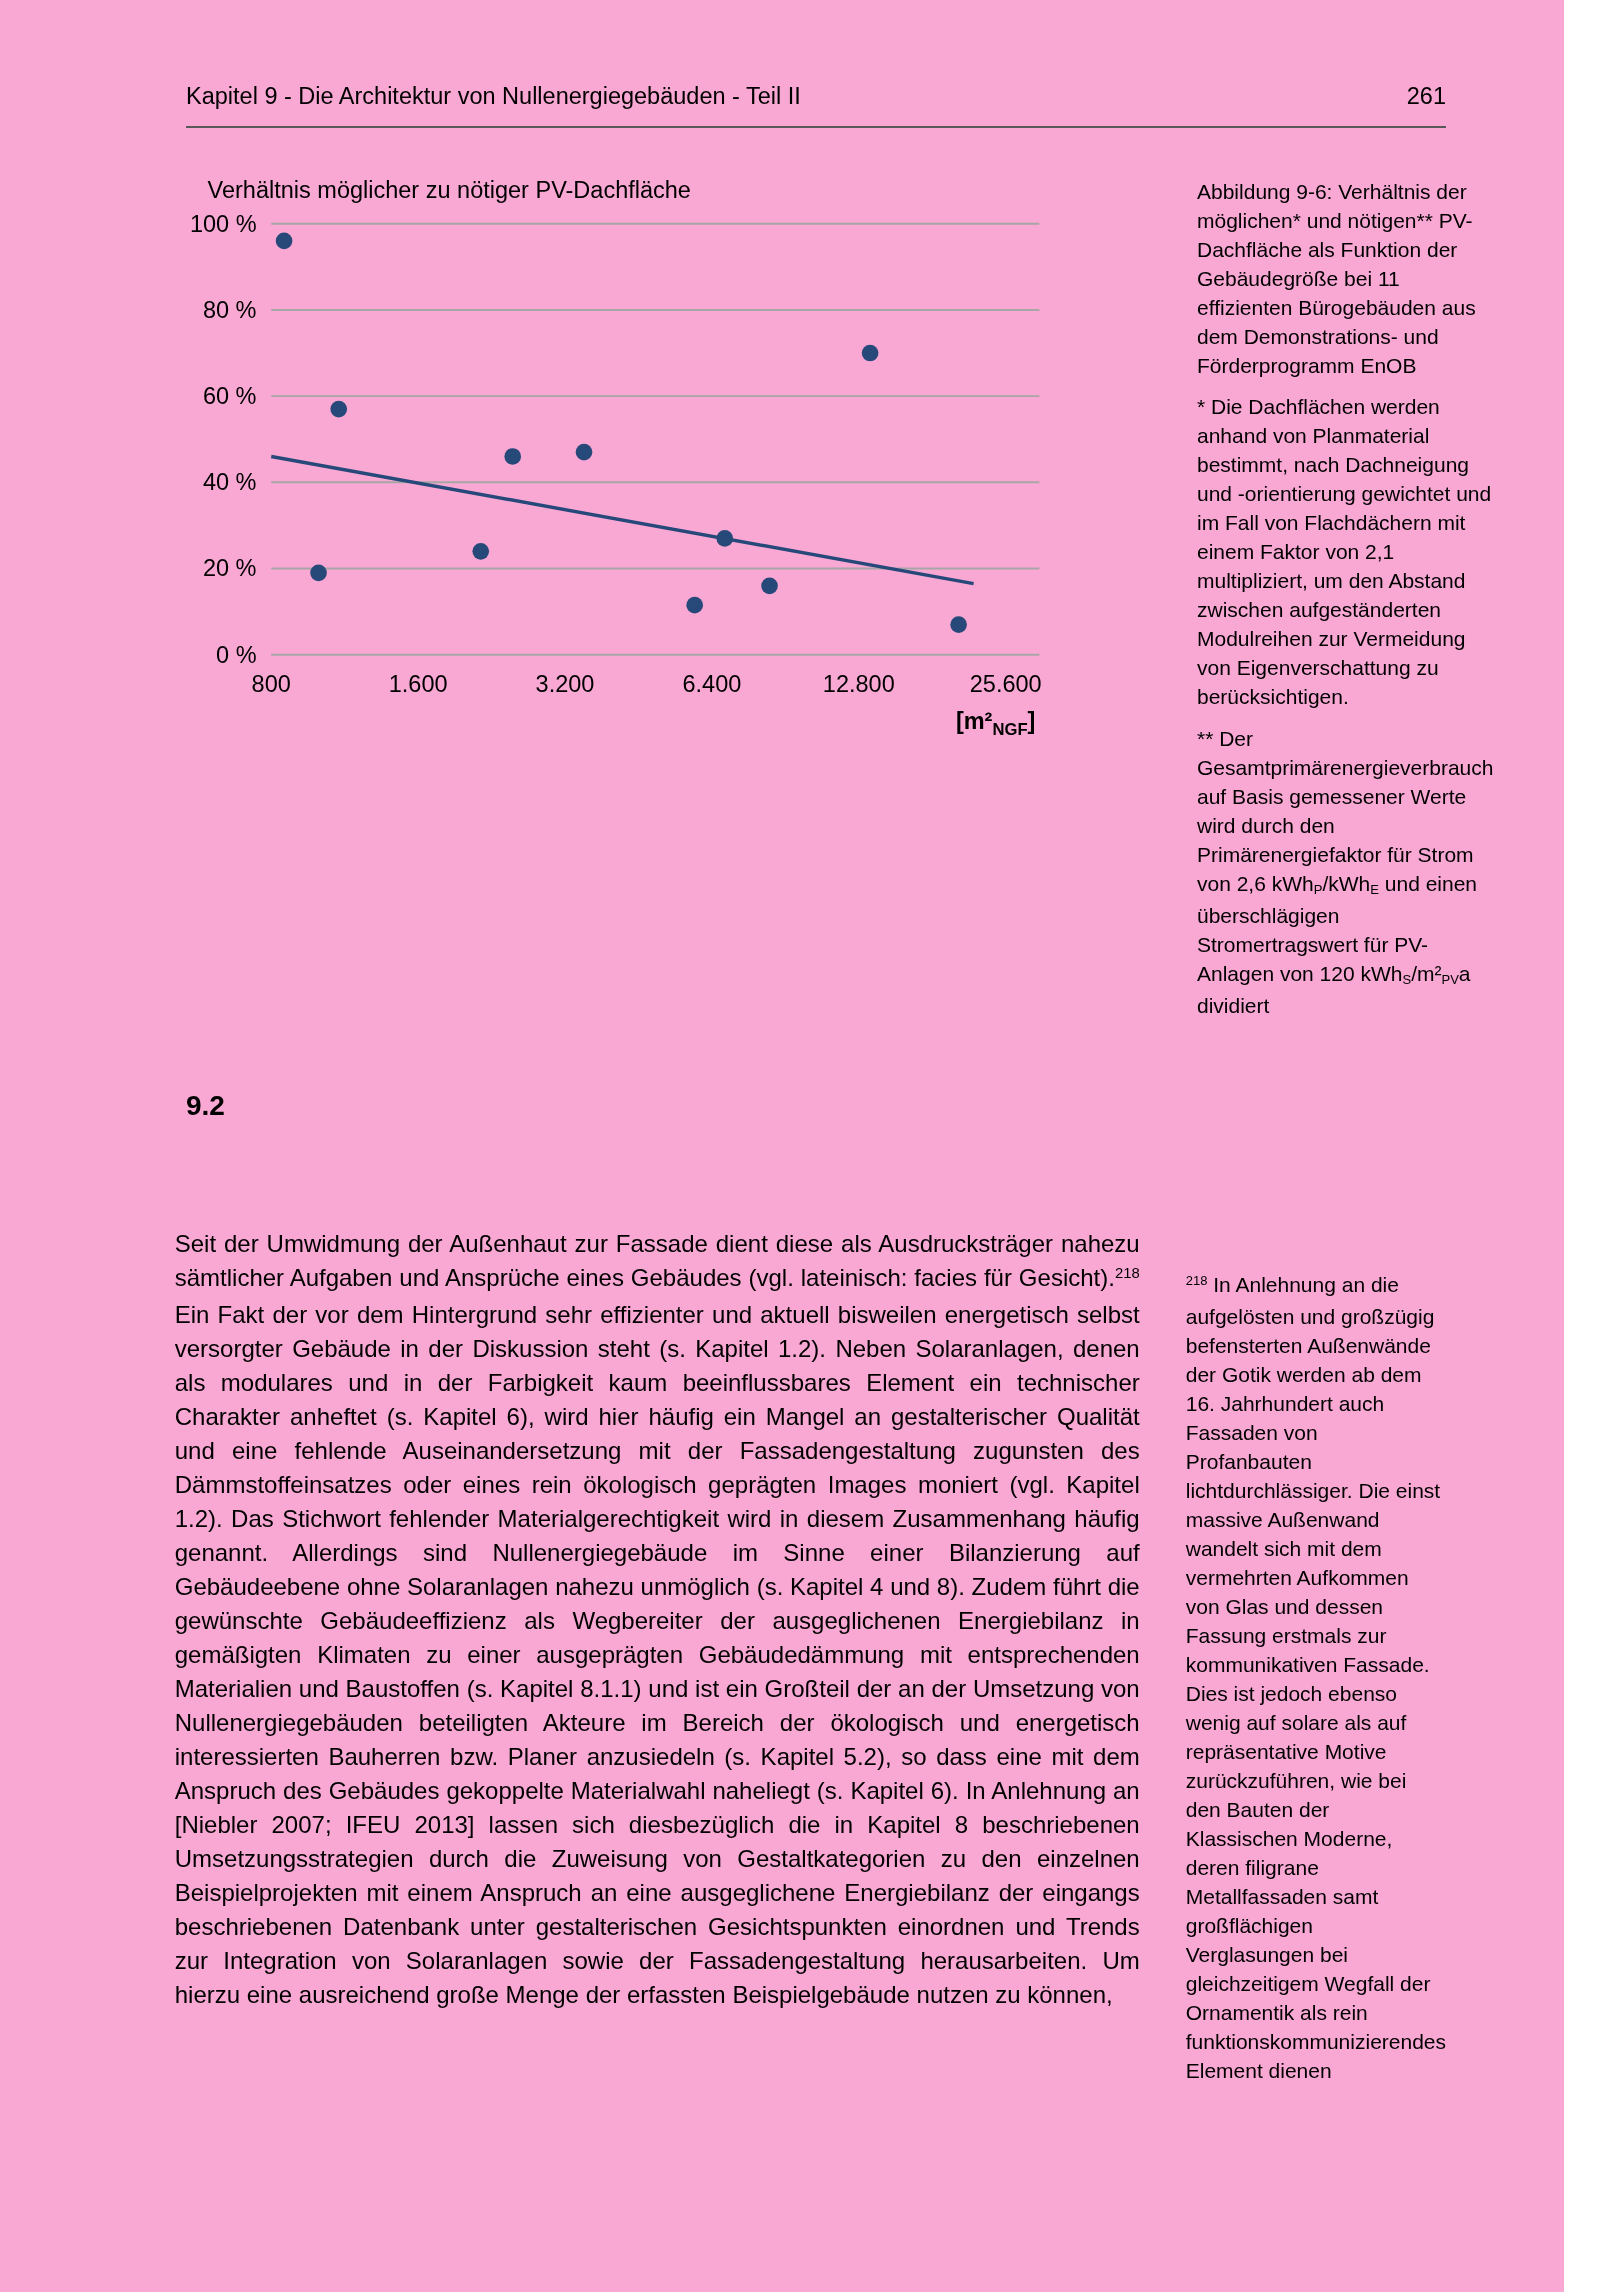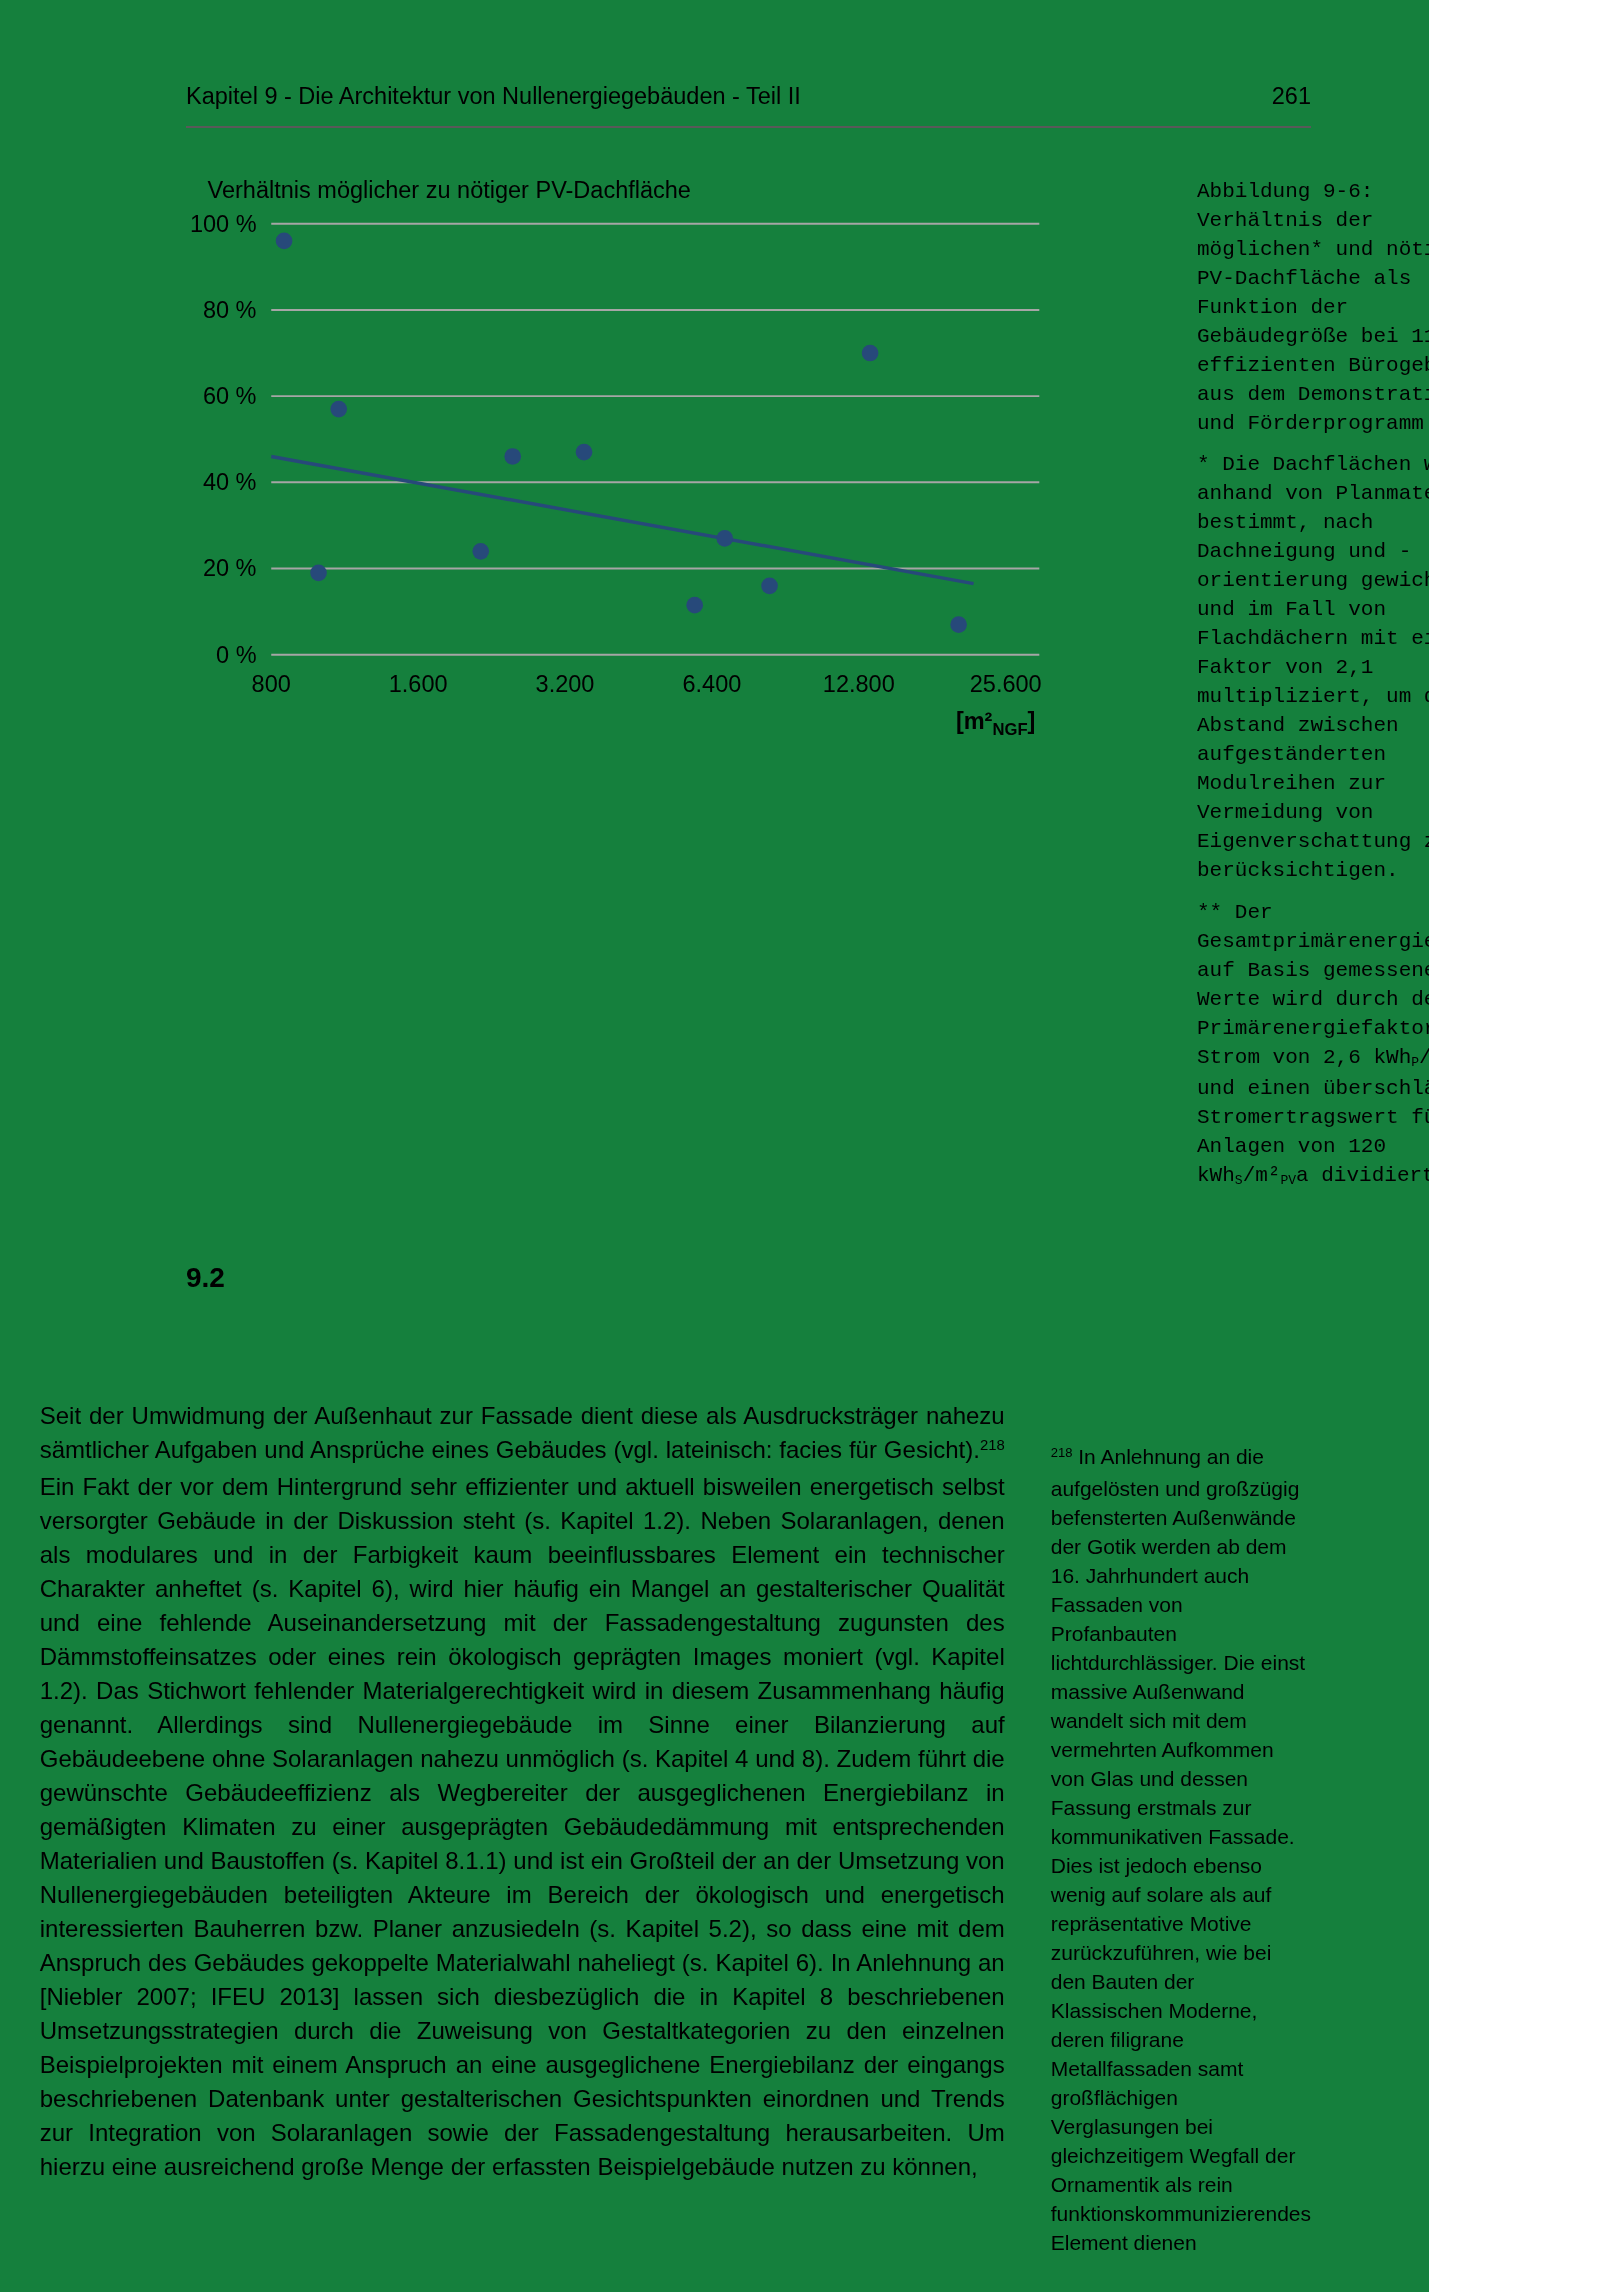--- a/index.html
+++ b/index.html
@@ -1,29 +1,29 @@
 <!DOCTYPE html>
 <html lang="de"><head>
 <meta charset="utf-8">
 <style>
   * { margin:0; padding:0; box-sizing:border-box; }
   html,body { background:#ffffff; }
   body { font-family:"Liberation Sans", sans-serif; color:#000; }
   .page {
-    width:1429px; height:2293px; background:#15803d; position:relative;
+    width:1564px; height:2293px; background:#f9a8d4; position:relative;
     padding:83px 118px 0 186px; overflow:hidden;
   }
   .header-row {
     display:flex; justify-content:space-between; align-items:baseline;
     font-size:23.5px; padding-bottom:15.7px; border-bottom:2px solid #595959;
   }
   .figure-row { display:flex; margin-top:49px; }
   .chart-col { width:965px; }
   .chart-title { font-size:23.5px; margin-left:21.6px; margin-bottom:3.9px; color:#000; }
-  .sidebar { width:306px; margin-left:46px; font-size:21px; line-height:29px;font-family:Liberation Mono, monospace; }
+  .sidebar { width:306px; margin-left:46px; font-size:21px; line-height:29px; }
   .sidebar p { margin-bottom:12.7px; }
   sub { font-size:0.62em; vertical-align:baseline; position:relative; top:0.25em; }
   sup { font-size:0.62em; vertical-align:baseline; position:relative; top:-0.55em; }
   .section-heading { display:flex; margin-top:57px; font-size:28px; font-weight:bold;flex-direction:column; }
   .section-number { width:110px; flex:0 0 110px; }
   .content-row { display:flex; margin-top:27.4px;justify-content:flex-end; }
   .body-text {
     width:965px; flex:0 0 965px; font-size:24px; line-height:34px;
     text-align:justify; hyphens:auto; -webkit-hyphens:auto;
   }

